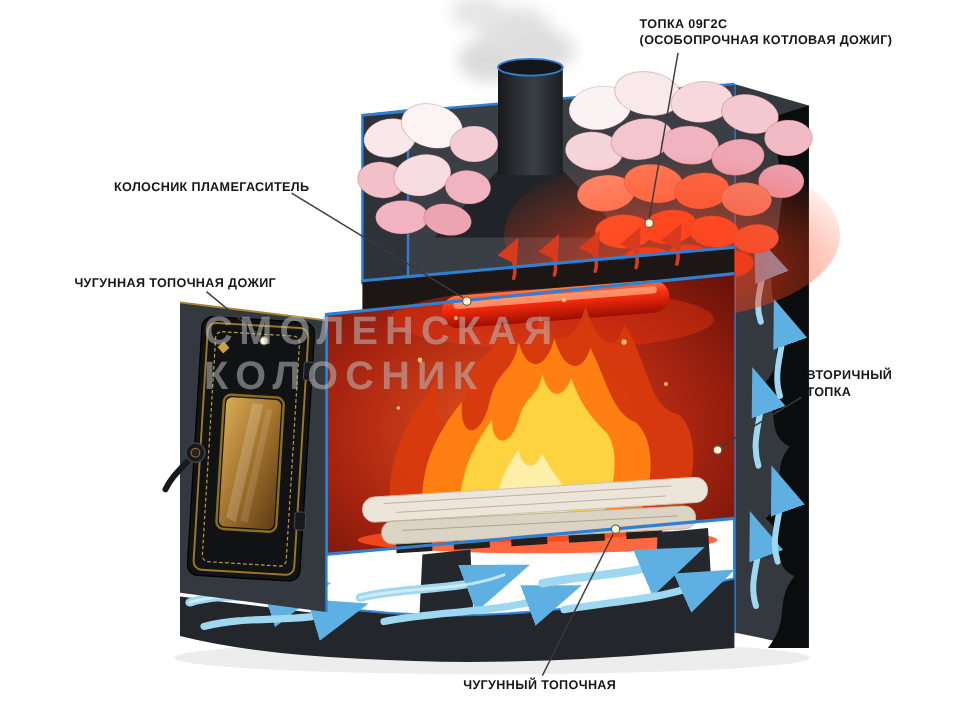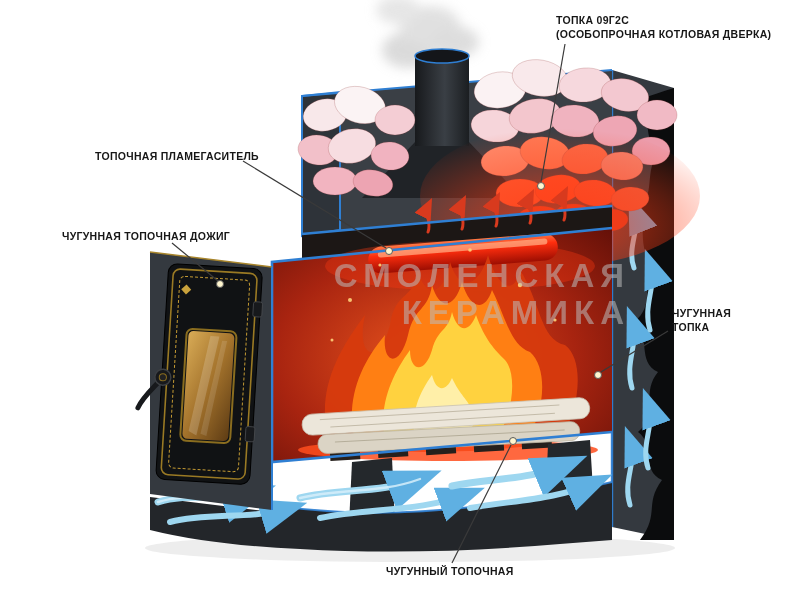--- a/index.html
+++ b/index.html
@@ -2,21 +2,21 @@
 <html><head>
 <meta charset="utf-8">
 <style>
   html,body{margin:0;padding:0;background:#ffffff;}
   #stage{position:relative;width:800px;height:600px;background:#ffffff;overflow:hidden;
          font-family:"Liberation Sans",sans-serif;}
   #art{position:absolute;left:0;top:0;}
   .label{position:absolute;font:700 10.5px "Liberation Sans",sans-serif;color:#161616;
          white-space:nowrap;letter-spacing:.3px;line-height:1.3;}
   .watermark{position:absolute;left:400px;top:258px;transform:translateX(-50%);
-         width:460px;text-align:right;font:700 33px "Liberation Sans",sans-serif;
+         width:460px;text-align:left;font:700 33px "Liberation Sans",sans-serif;
          color:rgba(188,188,188,.55);letter-spacing:6px;line-height:1.12;pointer-events:none;}
 </style>
 </head>
 <body>
 
 <div id="stage">
 
 <svg id="art" width="800" height="600" viewBox="0 0 800 600">
   <defs>
     <linearGradient id="gPipe" x1="0" y1="0" x2="1" y2="0">
@@ -255,32 +255,32 @@
     <circle cx="541" cy="186" r="3.5"></circle>
     <circle cx="389" cy="251" r="3.5"></circle>
     <circle cx="220" cy="284" r="3.5"></circle>
     <circle cx="598" cy="375" r="3.5"></circle>
     <circle cx="513" cy="441" r="3.5"></circle>
   </g>
 </svg>
 
 <div class="watermark">
   <div>СМОЛЕНСКАЯ</div>
-  <div>КЕРАМИКА</div>
-</div>
-
-<div class="label" style="left:533px;top:14px;margin-left:23px;">
+  <div>КОЛОСНИК</div>
+</div>
+
+<div class="label" style="left:533px;top:14px;">
   <div>ТОПКА 09Г2С</div>
-  <div>(ОСОБОПРОЧНАЯ КОТЛОВАЯ ДВЕРКА)</div>
-</div>
-
-<div class="label" style="left:95px;top:150px;">ТОПОЧНАЯ ПЛАМЕГАСИТЕЛЬ</div>
+  <div>(ОСОБОПРОЧНАЯ КОТЛОВАЯ ДОЖИГ)</div>
+</div>
+
+<div class="label" style="left:95px;top:150px;">КОЛОСНИК ПЛАМЕГАСИТЕЛЬ</div>
 
 <div class="label" style="left:62px;top:230px;">ЧУГУННАЯ ТОПОЧНАЯ ДОЖИГ</div>
 
 <div class="label" style="left:672px;top:307px;">
-  <div>ЧУГУННАЯ</div>
+  <div>ВТОРИЧНЫЙ</div>
   <div>ТОПКА</div>
 </div>
 
 <div class="label" style="left:386px;top:565px;">ЧУГУННЫЙ ТОПОЧНАЯ</div>
 
 </div>
 
 </body></html>

